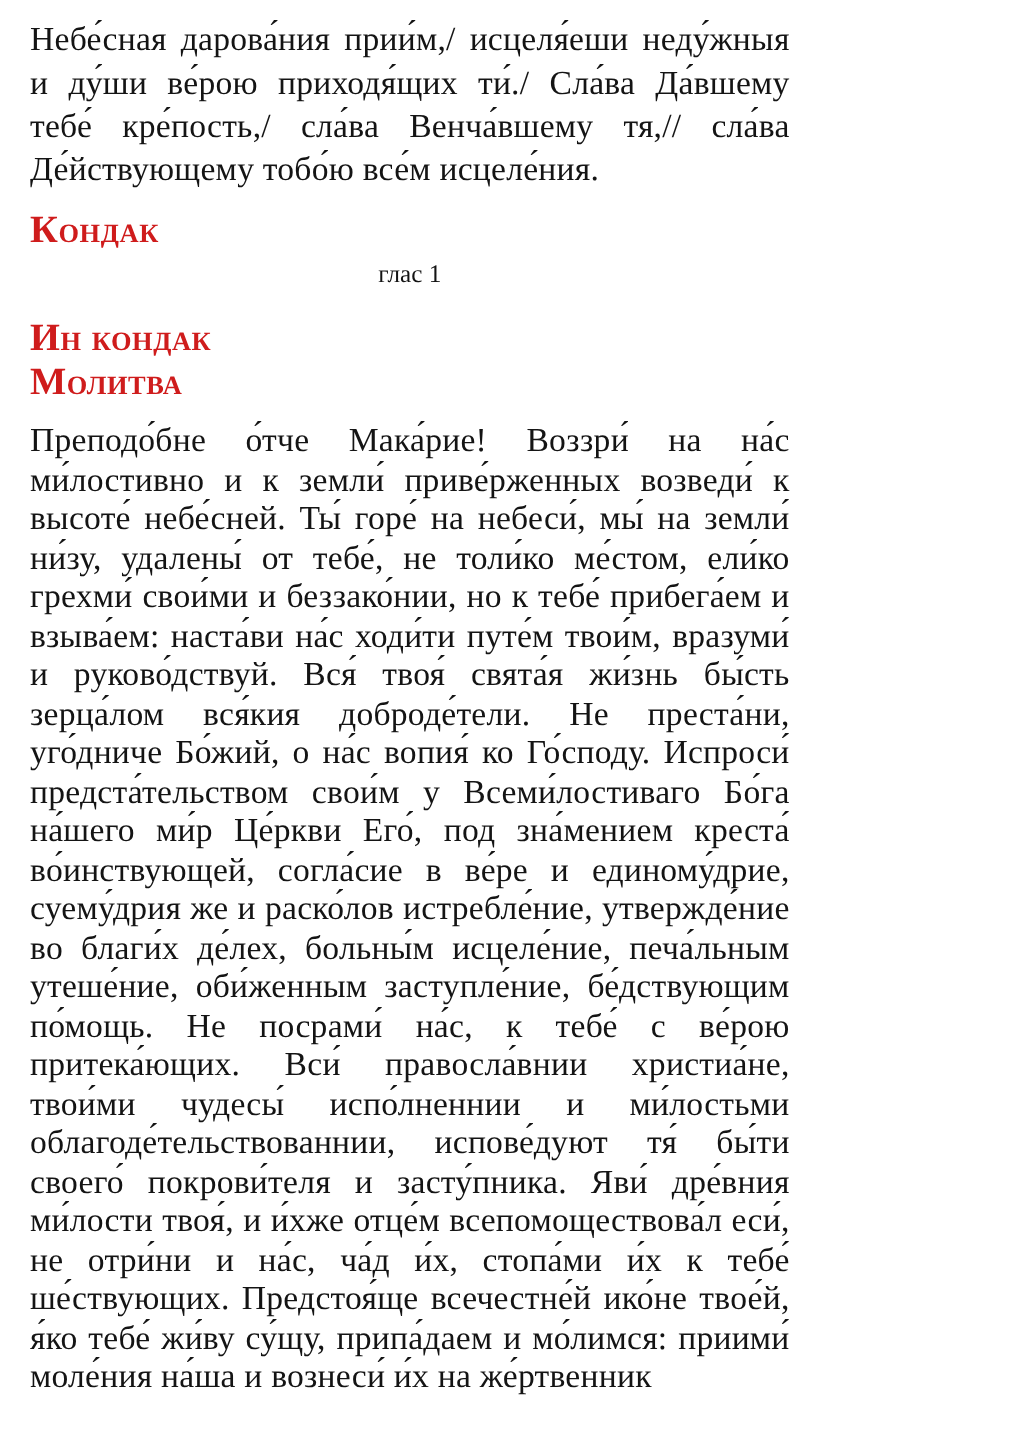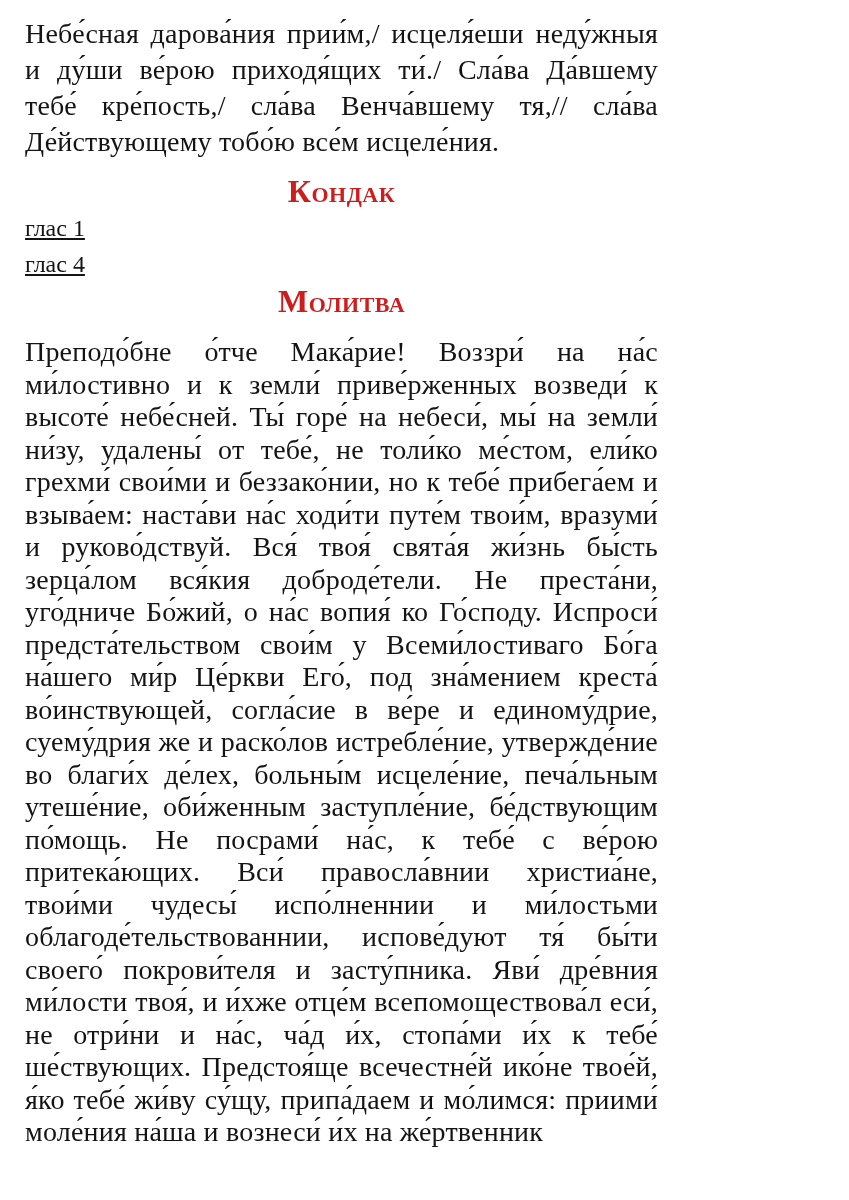--- a/index.html
+++ b/index.html
@@ -27,52 +27,50 @@
     line-height: 36px;
     text-align: justify;
     text-justify: inter-word;
     letter-spacing: 0.2px;
   }
   .body-text.prayer {
     line-height: 32.5px;
   }
   .section-heading {
     margin: 0;
-    text-align: center;
     font-size: 32px;
     line-height: 34px;
     font-weight: bold;
     font-variant: small-caps;
     letter-spacing: 0.5px;
     color: var(--heading-color, #cf1c1c);
   }
   .heading-kondak   { margin-top: 14px; margin-bottom: 2px; }
   .heading-in-kondak{ margin-top: 18px; margin-bottom: 2px; }
   .heading-molitva  { margin-top: 2px;  margin-bottom: 18px; }
   .voice-line {
     margin: 0;
-    font-size: 24px;
+    font-size: 21px;
     line-height: 36px;
-    text-align: left;
-    text-decoration: underline;
+    text-align: center;
   }
 </style>
 </head>
 <body style="color: rgb(20, 20, 20); background: rgb(255, 255, 255);">
 
 <div class="page">
 
   <p class="body-text">Небе́сная дарова́ния прии́м,/ исцеля́еши неду́жныя и ду́ши ве́рою приходя́щих ти́./ Сла́ва Да́вшему тебе́ кре́пость,/ сла́ва Венча́вшему тя,// сла́ва Де́йствующему тобо́ю все́м исцеле́ния.</p>
 
   <h2 class="section-heading heading-kondak">Кондак</h2>
 
   <p class="voice-line">глас 1</p>
 
 
+  <h2 class="section-heading heading-in-kondak">Ин кондак</h2>
 
-  <p class="voice-line">глас 4</p>
 
 
   <h2 class="section-heading heading-molitva">Молитва</h2>
 
   <p class="body-text prayer">Преподо́бне о́тче Мака́рие! Воззри́ на на́с ми́лостивно и к земли́ приве́рженных возведи́ к высоте́ небе́сней. Ты́ горе́ на небеси́, мы́ на земли́ ни́зу, удалены́ от тебе́, не толи́ко ме́стом, ели́ко грехми́ свои́ми и беззако́нии, но к тебе́ прибега́ем и взыва́ем: наста́ви на́с ходи́ти путе́м твои́м, вразуми́ и руково́дствуй. Вся́ твоя́ свята́я жи́знь бы́сть зерца́лом вся́кия доброде́тели. Не преста́ни, уго́дниче Бо́жий, о на́с вопия́ ко Го́споду. Испроси́ предста́тельством свои́м у Всеми́лостиваго Бо́га на́шего ми́р Це́ркви Его́, под зна́мением креста́ во́инствующей, согла́сие в ве́ре и единому́дрие, суему́дрия же и раско́лов истребле́ние, утвержде́ние во благи́х де́лех, больны́м исцеле́ние, печа́льным утеше́ние, оби́женным заступле́ние, бе́дствующим по́мощь. Не посрами́ на́с, к тебе́ с ве́рою притека́ющих. Вси́ правосла́внии христиа́не, твои́ми чудесы́ испо́лненнии и ми́лостьми облагоде́тельствованнии, испове́дуют тя́ бы́ти своего́ покрови́теля и засту́пника. Яви́ дре́вния ми́лости твоя́, и и́хже отце́м всепомоществова́л еси́, не отри́ни и на́с, ча́д и́х, стопа́ми и́х к тебе́ ше́ствующих. Предстоя́ще всечестне́й ико́не твое́й, я́ко тебе́ жи́ву су́щу, припа́даем и мо́лимся: приими́ моле́ния на́ша и вознеси́ и́х на же́ртвенник</p>
 
 </div>
 
 </body></html>

